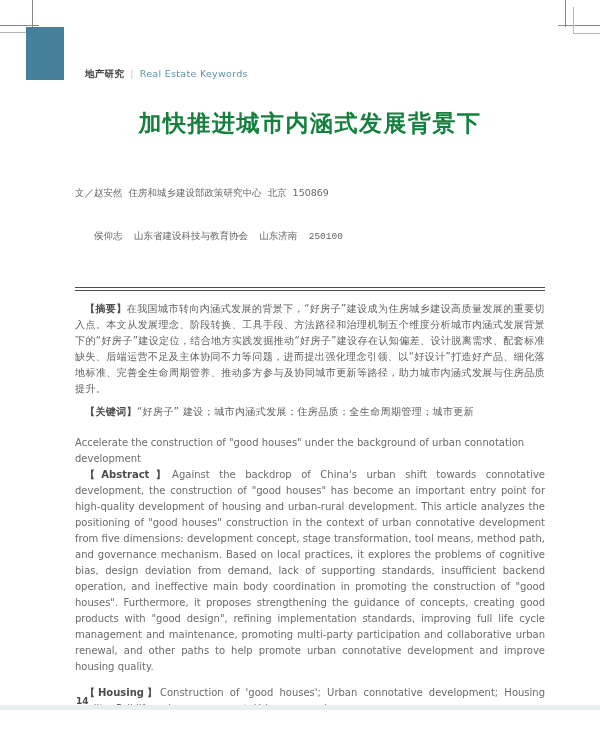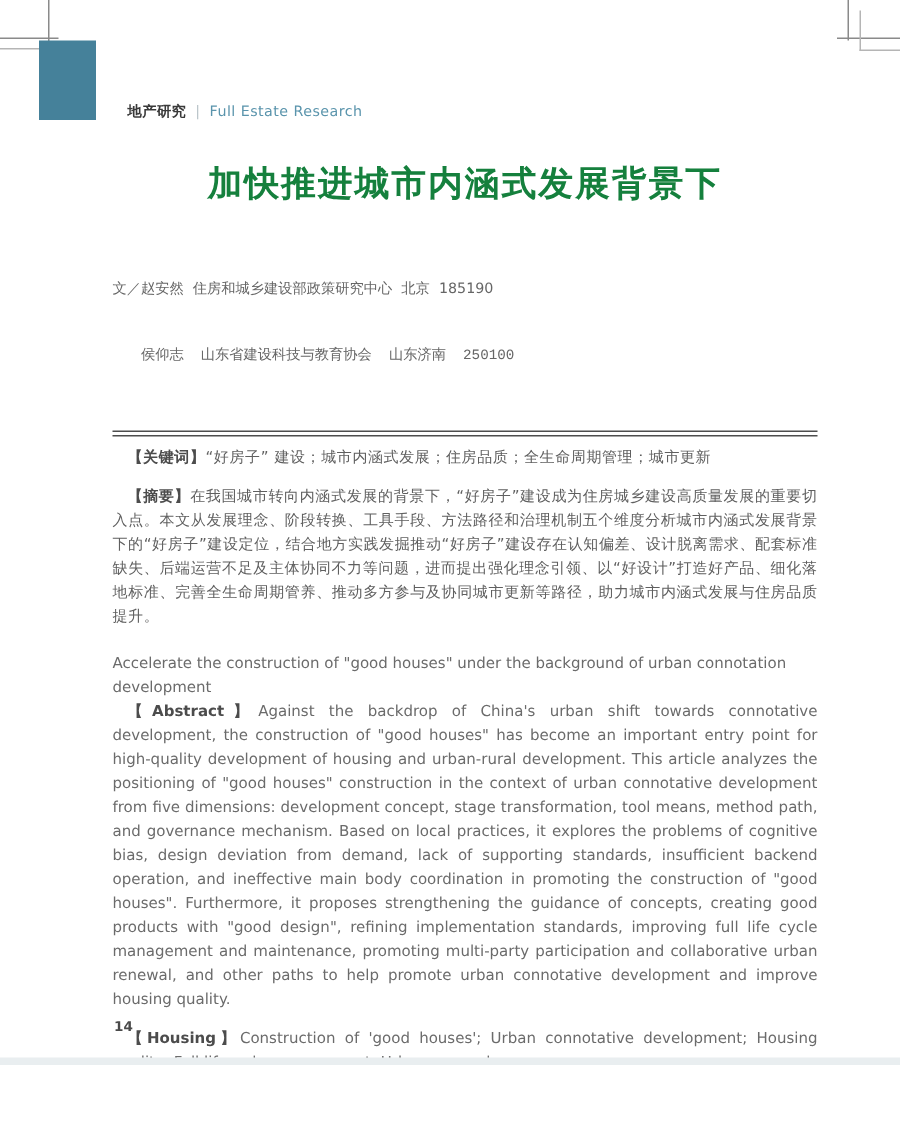--- a/index.html
+++ b/index.html
@@ -78,21 +78,21 @@
   .indent { text-indent: 1em; }
 
   .abstract-cn { margin-top: 10px; }
   .keywords-cn { margin-top: 7px; }
   .title-en    { margin-top: 15px; text-align: left; }
   .abstract-en { }
   .keywords-en { margin-top: 10px; }
 
   
   .page-number {
-    position: absolute; left: 76px; top: 680px;
+    position: absolute; left: 76px; top: 696px;
     font-size: 9px; color: #4a4a4a; font-weight: bold;
   }
   .footer-strip {
     position: absolute; left: 0; right: 0; bottom: 0; height: 5px;
     background: #e9eef0;
   }
 </style>
 </head>
 <body>
 
@@ -104,39 +104,39 @@
   <div class="cm cm-tr-v"></div>
   <div class="cm cm-tr-h"></div>
   <div class="cm light cm-tr-v2"></div>
   <div class="cm light cm-tr-h2"></div>
 
   <div class="corner-block"></div>
 
   <div class="section-header">
     <span class="section-cn">地产研究</span>
     <span class="section-sep">|</span>
-    <span class="section-en">Full Estate Research</span>
+    <span class="section-en">Real Estate Keywords</span>
   </div>
 
   <div class="content">
 
     <h1 class="article-title">
       <span class="t1">加快推进城市内涵式发展背景下</span><br>
     </h1>
 
     <div class="byline">
-      <div class="l1">文／赵安然  住房和城乡建设部政策研究中心  北京  185190</div>
+      <div class="l1">文／赵安然  住房和城乡建设部政策研究中心  北京  150869</div>
       <div class="l2">侯仰志  山东省建设科技与教育协会  山东济南  250100</div>
     </div>
 
     <div class="double-rule top"></div>
 
+    <p class="para cn indent abstract-cn"><b>【摘要】</b><span>在我国城市转向内涵式发展的背景下，“好房子”建设成为住房城乡建设高质量发展的重要切入点。本文从发展理念、阶段转换、工具手段、方法路径和治理机制五个维度分析城市内涵式发展背景下的“好房子”建设定位，结合地方实践发掘推动“好房子”建设存在认知偏差、设计脱离需求、配套标准缺失、后端运营不足及主体协同不力等问题，进而提出强化理念引领、以“好设计”打造好产品、细化落地标准、完善全生命周期管养、推动多方参与及协同城市更新等路径，助力城市内涵式发展与住房品质提升。</span></p>
+
     <p class="para cn indent keywords-cn"><b>【关键词】</b><span>“好房子” 建设；城市内涵式发展；住房品质；全生命周期管理；城市更新</span></p>
-
-    <p class="para cn indent abstract-cn"><b>【摘要】</b><span>在我国城市转向内涵式发展的背景下，“好房子”建设成为住房城乡建设高质量发展的重要切入点。本文从发展理念、阶段转换、工具手段、方法路径和治理机制五个维度分析城市内涵式发展背景下的“好房子”建设定位，结合地方实践发掘推动“好房子”建设存在认知偏差、设计脱离需求、配套标准缺失、后端运营不足及主体协同不力等问题，进而提出强化理念引领、以“好设计”打造好产品、细化落地标准、完善全生命周期管养、推动多方参与及协同城市更新等路径，助力城市内涵式发展与住房品质提升。</span></p>
 
     <p class="para en title-en">Accelerate the construction of "good houses" under the background of urban connotation development</p>
 
     <p class="para en indent abstract-en"><b>【Abstract】</b><span>Against the backdrop of China's urban shift towards connotative development, the construction of "good houses" has become an important entry point for high-quality development of housing and urban-rural development. This article analyzes the positioning of "good houses" construction in the context of urban connotative development from five dimensions: development concept, stage transformation, tool means, method path, and governance mechanism. Based on local practices, it explores the problems of cognitive bias, design deviation from demand, lack of supporting standards, insufficient backend operation, and ineffective main body coordination in promoting the construction of "good houses". Furthermore, it proposes strengthening the guidance of concepts, creating good products with "good design", refining implementation standards, improving full life cycle management and maintenance, promoting multi-party participation and collaborative urban renewal, and other paths to help promote urban connotative development and improve housing quality.</span></p>
 
     <p class="para en indent keywords-en"><b>【Housing】</b><span>Construction of 'good houses'; Urban connotative development; Housing quality; Full lifecycle management; Urban renewal</span></p>
 
   </div>
 
   <div class="page-number">14</div>

